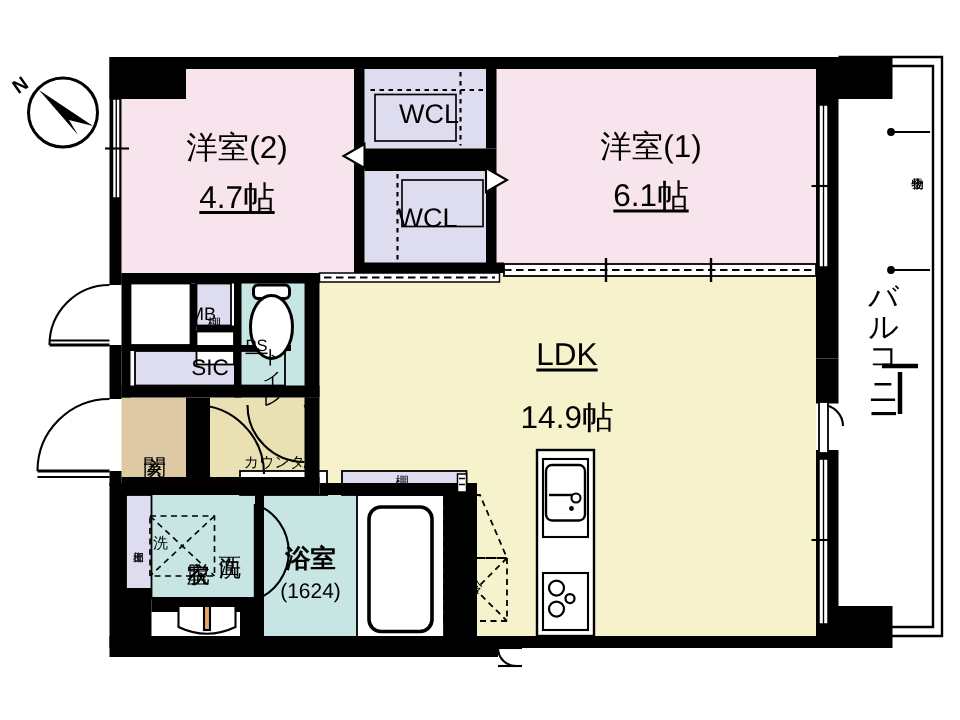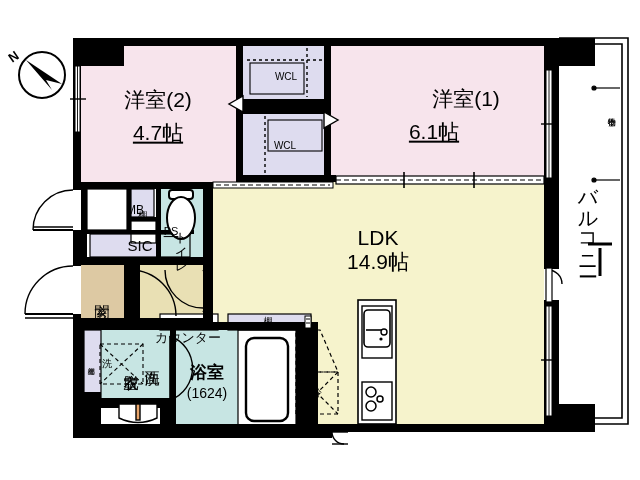--- a/index.html
+++ b/index.html
@@ -7,21 +7,21 @@
     width:640px;height:480px;position:relative;overflow:hidden;
     font-family:"Liberation Sans","DejaVu Sans",sans-serif;
     color:#000;
   }
   #plan{position:absolute;left:0;top:0;width:640px;height:480px;}
   .lbl{position:absolute;white-space:pre;text-align:center;line-height:1.08;}
   .ctr{transform:translate(-50%,-50%);}
   .vert{writing-mode:vertical-rl;text-orientation:upright;}
   .rm-name{font-size:21px;letter-spacing:0px;}
   .rm-area{font-size:21px;}
-  .sm{font-size:10px;}
+  .sm{font-size:18px;}
   .xs{font-size:10px;margin-left:28px;}
   .xxs{font-size:7px;}
   .tiny{font-size:6px;}
 </style>
 </head>
 <body>
 
 <svg id="plan" viewBox="0 0 640 480">
 
   <polygon points="81,66 124,66 124,46 236,46 236,182 81,182" fill="#f7e4ec"></polygon>
@@ -259,25 +259,25 @@
     <rect x="305" y="316" width="6" height="12"></rect>
     <line x1="306" y1="319" x2="310" y2="319"></line>
     <line x1="306" y1="323" x2="310" y2="323"></line>
   </g>
 
 </svg>
 
 <div class="lbl ctr rm-name" style="left:158px;top:100px;">洋室(2)</div>
 <div class="lbl ctr rm-area" style="left:158px;top:133px;text-decoration:underline;">4.7帖</div>
 
-<div class="lbl ctr rm-name" style="left:434px;top:99px;margin-left:32px;">洋室(1)</div>
+<div class="lbl ctr rm-name" style="left:434px;top:99px;">洋室(1)</div>
 <div class="lbl ctr rm-area" style="left:434px;top:132px;text-decoration:underline;">6.1帖</div>
 
-<div class="lbl ctr rm-name" style="left:378px;top:238px;">LDK</div>
-<div class="lbl ctr rm-area" style="left:378px;top:262px;">14.9帖</div>
+<div class="lbl ctr rm-name" style="left:378px;top:238px;text-decoration:underline;">LDK</div>
+<div class="lbl ctr rm-area" style="left:378px;top:280px;">14.9帖</div>
 
 <div class="lbl ctr" style="left:207px;top:373px;font-size:17px;font-weight:bold;">浴室</div>
 <div class="lbl ctr" style="left:207px;top:394px;font-size:14px;">(1624)</div>
 
 <div class="lbl ctr sm" style="left:286px;top:77px;">WCL</div>
 <div class="lbl ctr sm" style="left:285px;top:146px;">WCL</div>
 
 <div class="lbl ctr xs" style="left:107px;top:210px;font-size:12px;">MB</div>
 <div class="lbl ctr xs" style="left:143px;top:232px;font-size:11px;text-decoration:underline;">PS</div>
 <div class="lbl ctr vert xxs" style="left:142px;top:203px;font-size:9px;">棚</div>
@@ -285,21 +285,21 @@
 
 <div class="lbl ctr vert" style="left:181px;top:245px;font-size:13px;">トイレ</div>
 
 <div class="lbl ctr vert" style="left:102px;top:293px;font-size:15px;">玄関</div>
 
 <div class="lbl ctr vert" style="left:131px;top:363px;font-size:15px;">脱衣室</div>
 <div class="lbl ctr vert" style="left:152px;top:359px;font-size:15px;">洗面</div>
 <div class="lbl ctr" style="left:107px;top:364px;font-size:10px;">洗</div>
 <div class="lbl ctr vert tiny" style="left:91px;top:362px;font-size:7px;">上部棚</div>
 
-<div class="lbl ctr" style="left:188px;top:338px;font-size:13px;">カウンター</div>
+<div class="lbl ctr" style="left:188px;top:310px;font-size:10px;">カウンター</div>
 <div class="lbl ctr" style="left:268px;top:322px;font-size:9px;">棚</div>
 
 <div class="lbl ctr" style="left:317px;top:393px;font-size:10px;">冷</div>
 
 <div class="lbl vert" style="left:577px;top:175px;font-size:20px;">バルコニー</div>
 <div class="lbl vert" style="left:606px;top:112px;font-size:8px;">物干金物</div>
 
 <div class="lbl" style="left:9px;top:50px;font-size:13px;font-weight:bold;transform:rotate(-35deg);">N</div>
 
 </body></html>

